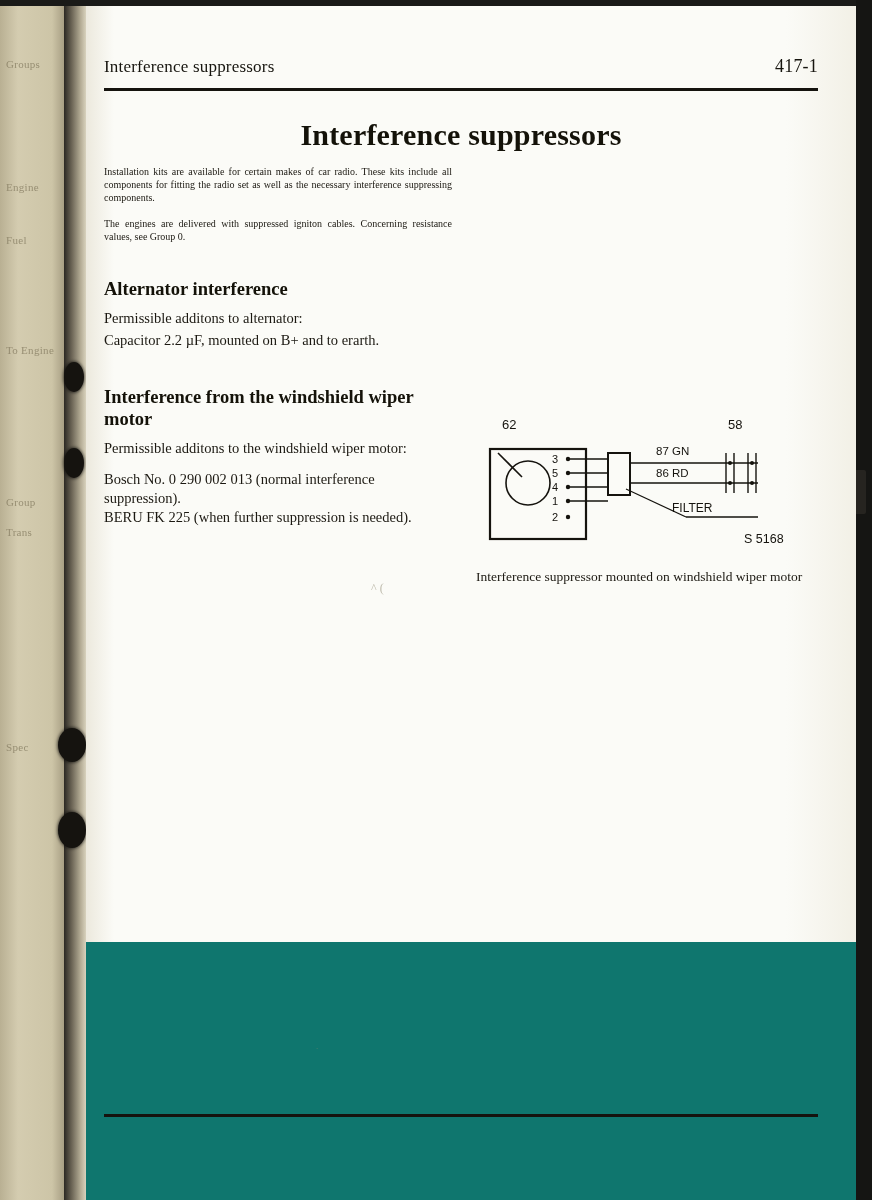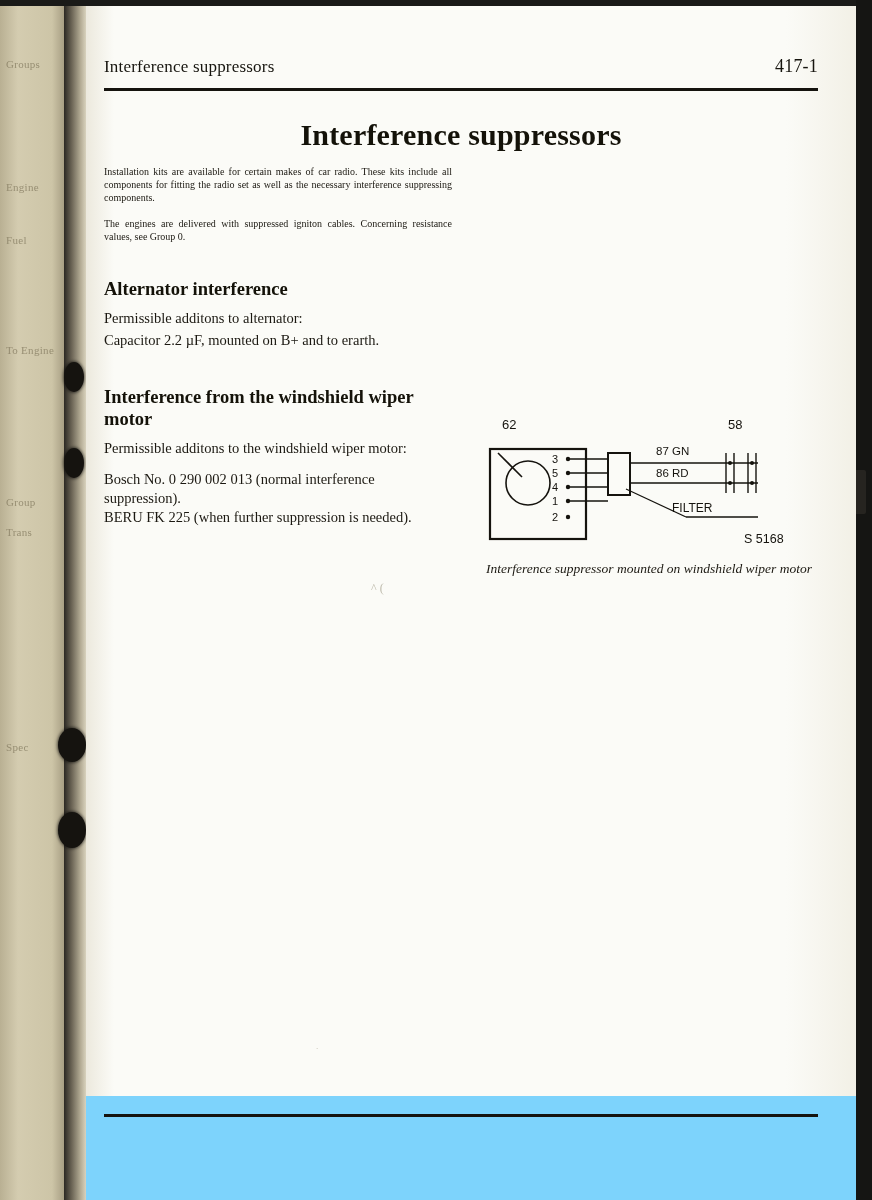--- a/index.html
+++ b/index.html
@@ -12,21 +12,21 @@
     height: 1200px;
     overflow: hidden;
     font-family: "Liberation Serif", serif;
   }
 
   
   .scan {
     position: relative;
     width: 872px;
     height: 1200px;
-    background: #7dd3fc;
+    background: #0f766e;
   }
 
   
   .top-dark {
     position: absolute;
     left: 0; top: 0;
     width: 872px; height: 8px;
     background: #1a1a18;
   }
 
@@ -57,21 +57,21 @@
     position: absolute;
     left: 64px; top: 6px;
     width: 22px; height: 1194px;
     background: linear-gradient(to right, #2b2823 0%, #6b6455 35%, #b3ab94 75%, #d8d2bd 100%);
   }
 
   
   .page {
     position: absolute;
     left: 86px; top: 6px;
-    width: 770px; height: 1090px;
+    width: 770px; height: 936px;
     background: #fbfbf7;
     background-image:
       linear-gradient(to right, #ece9dd 0px, #fbfbf7 28px, #fbfbf7 700px, #f2f0e6 770px);
   }
 
   
   .right-dark {
     position: absolute;
     left: 856px; top: 0;
     width: 16px; height: 1200px;
@@ -168,25 +168,24 @@
 
   
   .figure {
     position: absolute;
     left: 390px; top: 405px;
     width: 342px;
   }
   .figure svg { display: block; }
   .fig-caption {
     font-size: 13.5px;
-    font-style: italic;
     line-height: 1.25;
     color: #1b1811;
+    margin-top: 8px;
     width: 336px;
-    text-align: right;
   }
 
   
   .smudge {
     position: absolute;
     color: #8c866f;
     font-size: 12px;
     opacity: .55;
     font-family: "Liberation Serif", serif;
   }

